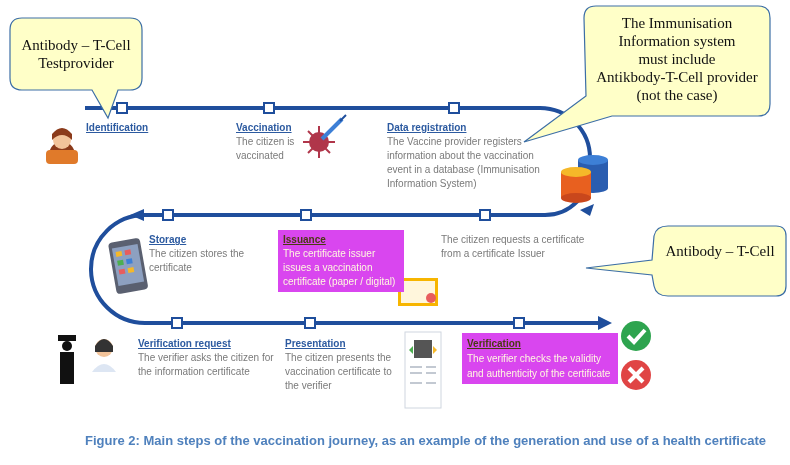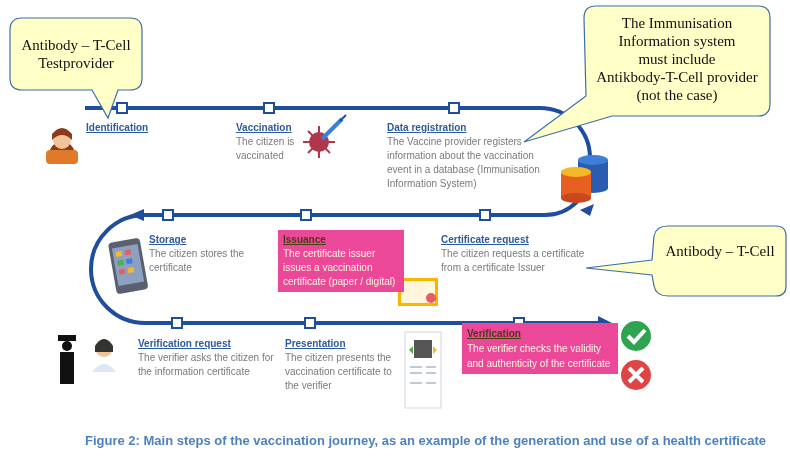--- a/index.html
+++ b/index.html
@@ -1,20 +1,20 @@
 <!DOCTYPE html>
 <html><head>
 <meta charset="utf-8">
 <style>
   html, body { margin:0; padding:0; background:#ffffff; }
   body { width:790px; height:465px; position:relative; overflow:hidden; font-family:"Liberation Sans", sans-serif; }
   #flow { position:absolute; left:0; top:0; }
   .step { position:absolute; font-size:10px; line-height:14px; color:#7a7a7a; }
   .step .title { font-weight:bold; color:#2c5aa0; font-size:10px; display:block;text-decoration:underline; }
-  .step.hl { background:#ec4899; color:#fff8e0; padding:3px 5px; }
+  .step.hl { background:#d946ef; color:#fff8e0; padding:3px 5px; }
   .step.hl .title { color:#4a3b12; }
   .callout-text { position:absolute; font-family:"Liberation Serif", serif; color:#111; text-align:center; font-size:15px; line-height:18px; }
   .caption { position:absolute; left:40px; top:433px; width:730px; font-size:13px; font-weight:bold; color:#4f81bd; line-height:15px;margin-left:45px; }
 </style>
 </head>
 <body>
 
 <svg id="flow" width="790" height="465" viewBox="0 0 790 465">
 
   <path d="M85 108 L540 108 A50 50 0 0 1 590 158 L590 170 A45 45 0 0 1 545 215 L145 215 A54 54 0 0 0 91 269 L91 270 A54 54 0 0 0 145 323 L600 323" fill="none" stroke="#1f4e9c" stroke-width="4"></path>
@@ -126,40 +126,39 @@
 </div>
 <div class="step" style="left:236px;top:121px;width:62px;">
   <span class="title">Vaccination</span>
   <span>The citizen is vaccinated</span>
 </div>
 <div class="step" style="left:387px;top:121px;width:170px;">
   <span class="title">Data registration</span>
   <span>The Vaccine provider registers information about the vaccination event in a database (Immunisation Information System)</span>
 </div>
 <div class="step" style="left:441px;top:233px;width:150px;">
-  <span class="title">Certificate request</span>
   <span>The citizen requests a certificate from a certificate Issuer</span>
 </div>
 <div class="step hl" style="left:278px;top:230px;width:116px;">
   <span class="title">Issuance</span>
   <span>The certificate issuer issues a vaccination certificate (paper / digital)</span>
 </div>
 <div class="step" style="left:149px;top:233px;width:110px;">
   <span class="title">Storage</span>
   <span>The citizen stores the certificate</span>
 </div>
 <div class="step" style="left:138px;top:337px;width:140px;">
   <span class="title">Verification request</span>
   <span>The verifier asks the citizen for the information certificate</span>
 </div>
 <div class="step" style="left:285px;top:337px;width:115px;">
   <span class="title">Presentation</span>
   <span>The citizen presents the vaccination certificate to the verifier</span>
 </div>
-<div class="step hl" style="left:462px;top:323px;width:146px;line-height:15px;">
+<div class="step hl" style="left:462px;top:333px;width:146px;line-height:15px;">
   <span class="title">Verification</span>
   <span>The verifier checks the validity and authenticity of the certificate</span>
 </div>
 
 <div class="callout-text" style="left:12px;top:36px;width:128px;">
   <div>Antibody – T-Cell</div>
   <div>Testprovider</div>
 </div>
 <div class="callout-text" style="left:586px;top:14px;width:182px;">
   <div>The Immunisation</div>

